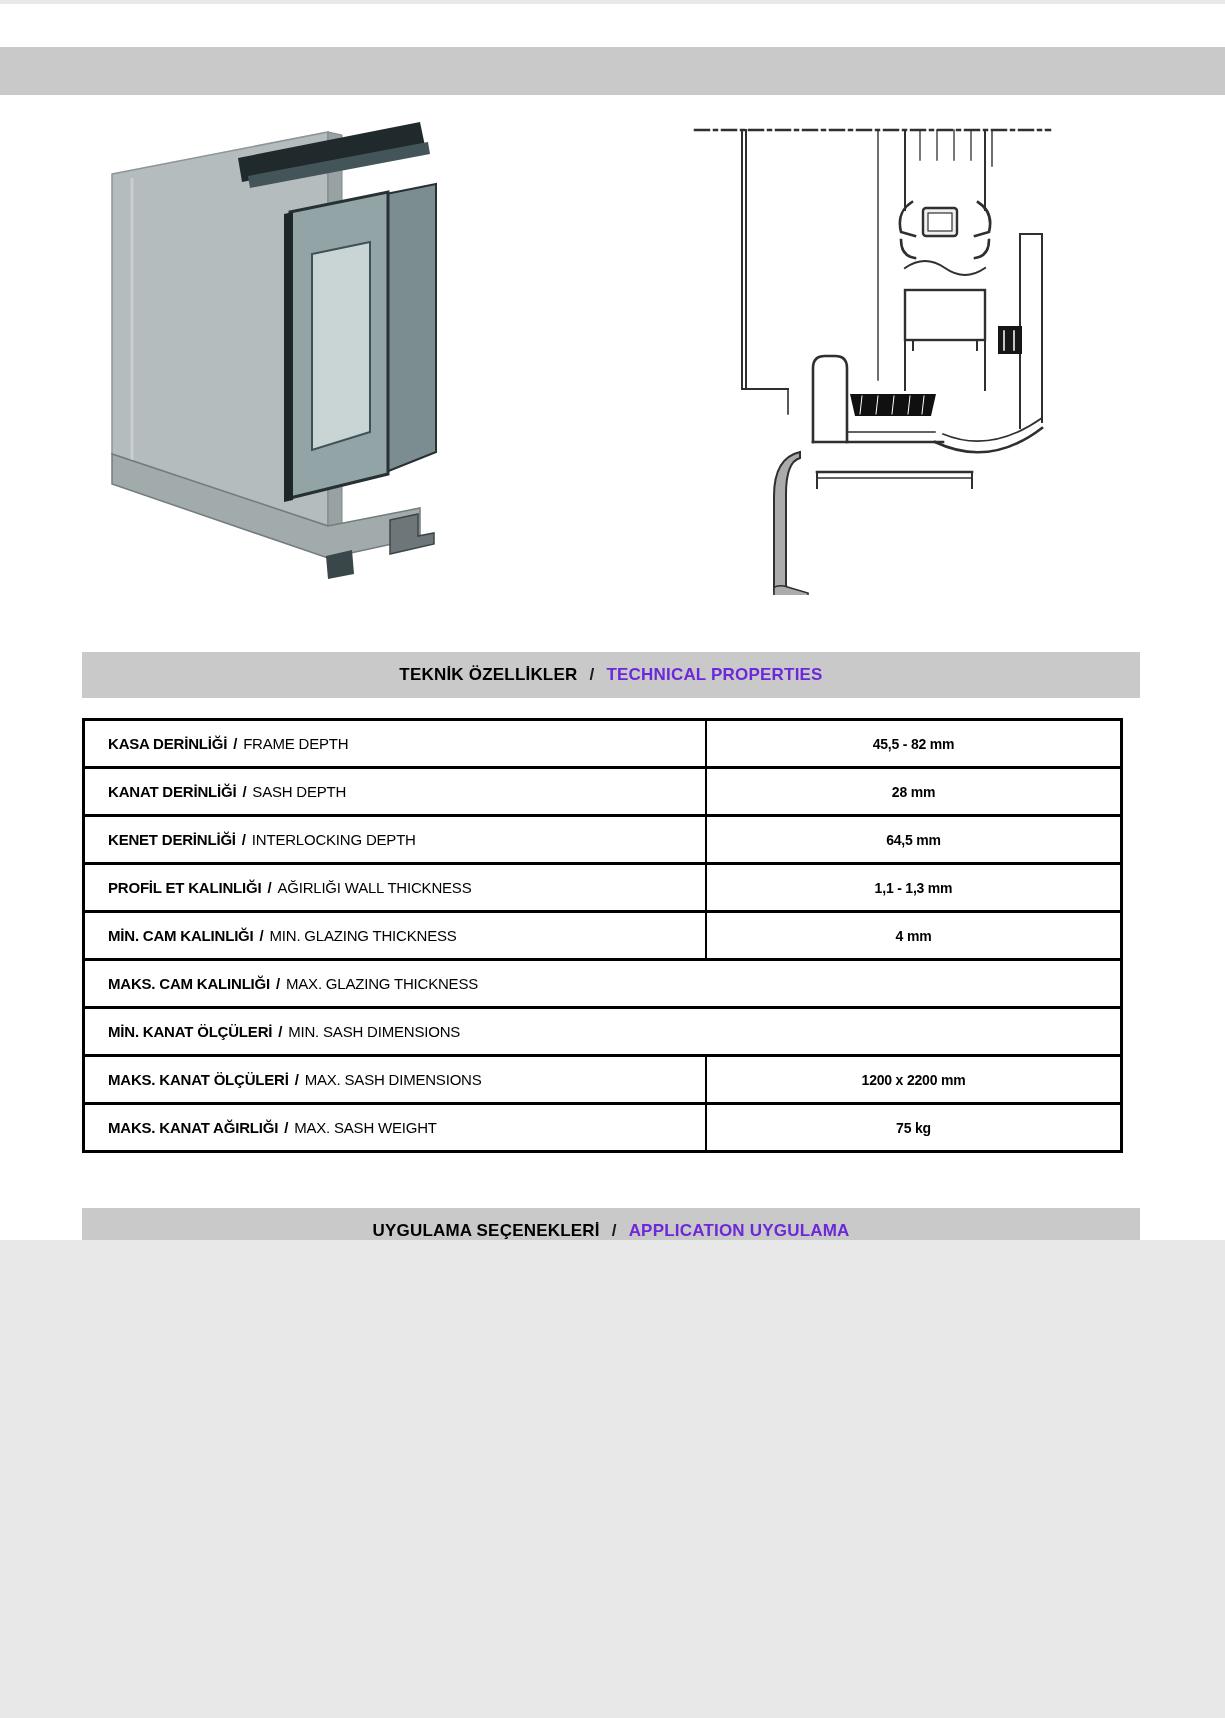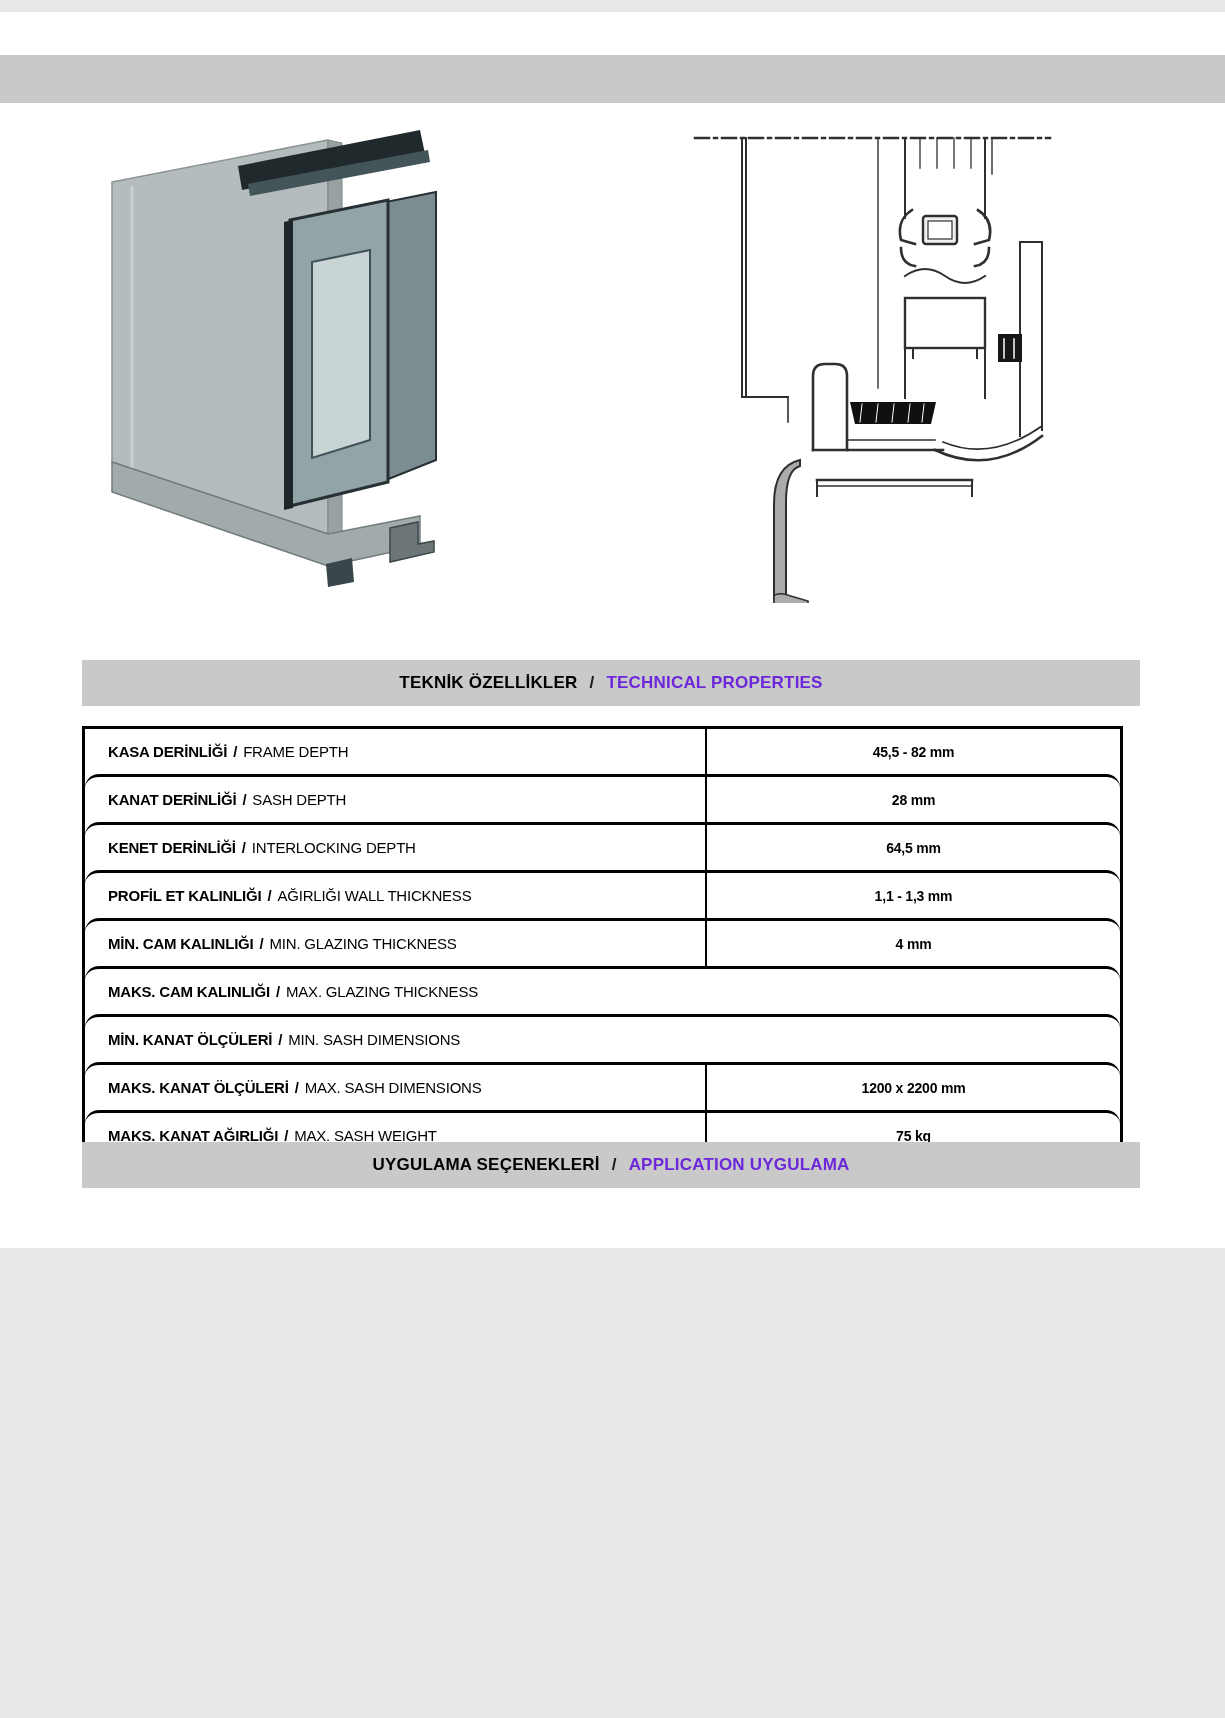--- a/index.html
+++ b/index.html
@@ -1,45 +1,45 @@
 <!DOCTYPE html>
 <html><head>
 <meta charset="utf-8">
 <style>
   * { box-sizing: border-box; margin: 0; padding: 0; }
   body { background: #e8e8e8; font-family: "Liberation Sans", sans-serif; }
   #page {
     position: relative; width: 1225px; height: 1236px;
-    background: #ffffff; overflow: hidden; margin: 12px auto;
+    background: #ffffff; overflow: hidden; margin: 4px auto;
     color: #000;
   }
   .band { position: absolute; left: 0; width: 1225px; background: #c9c9c9; }
   #band-top { top: 43px; height: 48px; }
   #band-bottom { top: 1651px; height: 23px; }
 
   .figure { position: absolute; }
   #figure-render { left: 90px; top: 112px; }
   #figure-section { left: 680px; top: 106px; }
 
   .sec-header {
     position: absolute; left: 82px; width: 1058px; height: 46px;
     background: #c9c9c9; display: flex; align-items: center; justify-content: center;
     font-size: 17px; letter-spacing: .2px; white-space: nowrap;
   }
   #sec-technical { top: 648px; }
-  #sec-application { top: 1130px; }
+  #sec-application { top: 1204px; }
   .sec-header .tr { font-weight: bold; color: #000; }
   .sec-header .sep { font-weight: bold; color: #1a1a1a; margin: 0 12px; }
   .sec-header .en { font-weight: bold; color: #6d28d9; }
 
   #spec-table {
     position: absolute; left: 82px; top: 714px; width: 1041px;
     border: 3px solid #000; background: #fff;
   }
-  .spec-row { display: flex; height: 48px; border-top: 3px solid #000; border-radius: 14px; }
+  .spec-row { display: flex; height: 48px; border-top: 3px solid #000; }
   .spec-row:first-child { border-top: none; height: 45px; }
   .spec-label {
     width: 620px; display: flex; align-items: center; padding-left: 23px;
     font-size: 15px; letter-spacing: -0.2px; white-space: nowrap;
   }
   .spec-label .tr { font-weight: bold; }
   .spec-label .sep { font-weight: bold; margin: 0 6px; }
   .spec-label .en { font-weight: normal; }
   .spec-value {
     flex: 1; border-left: 2px solid #000;

